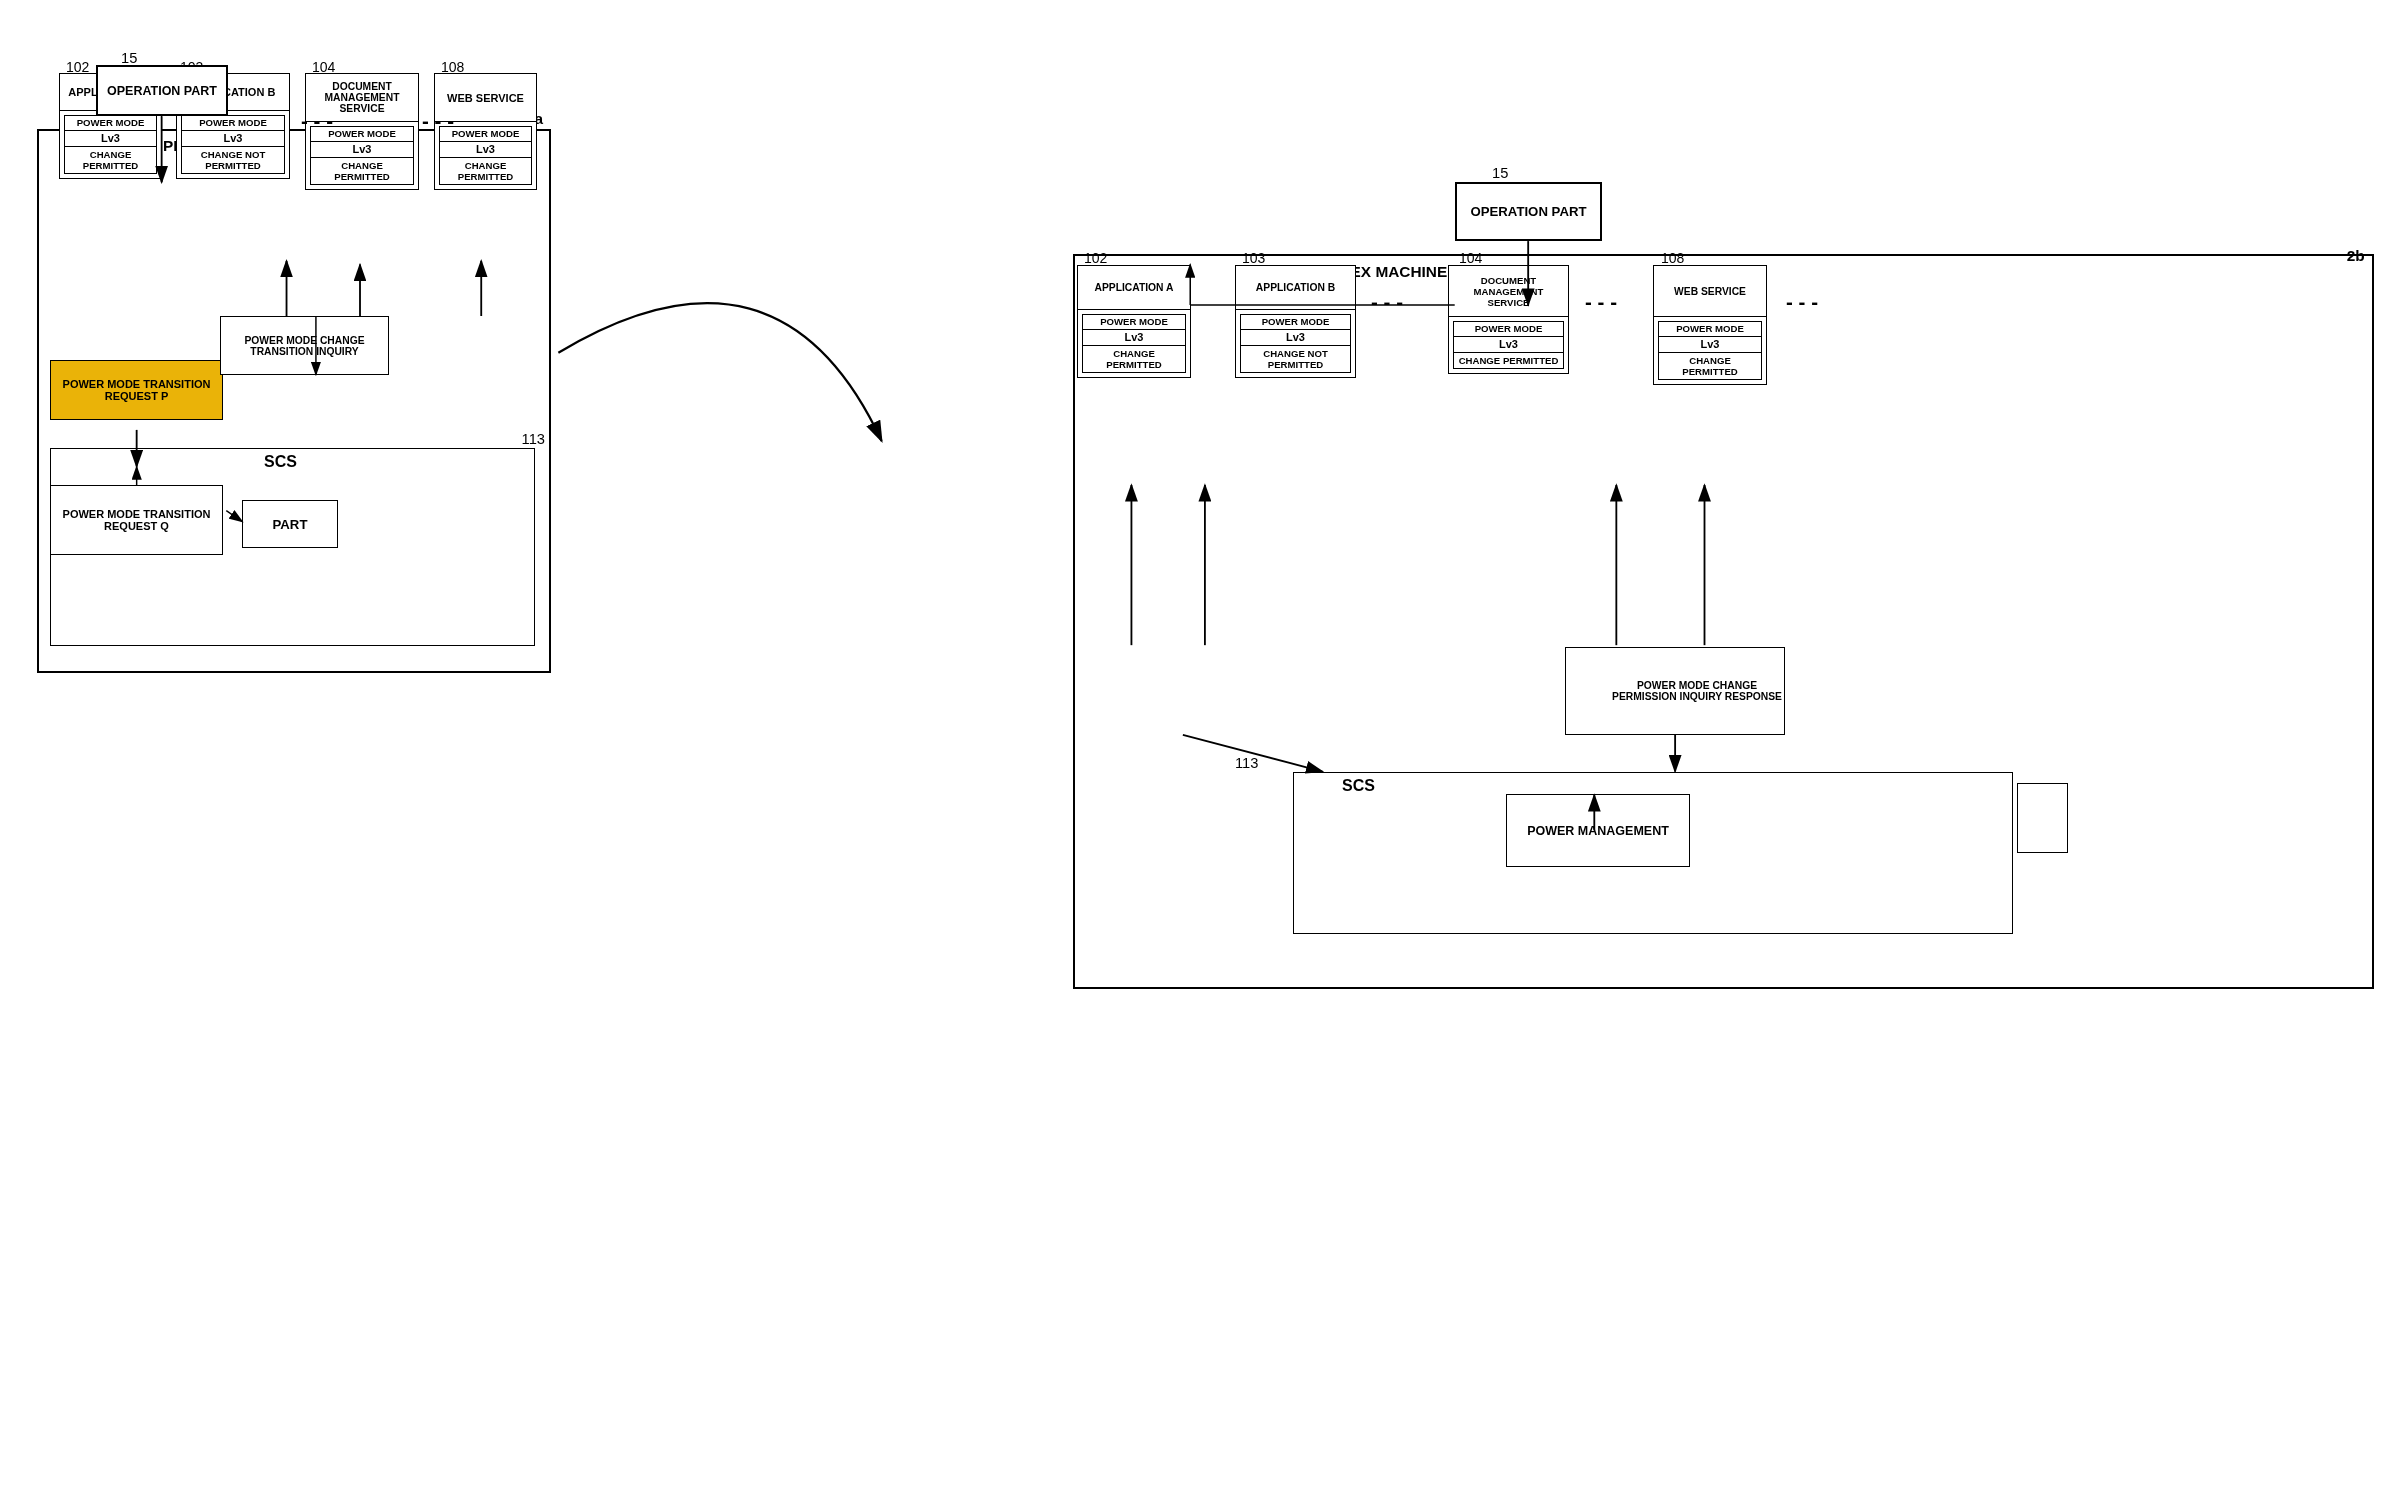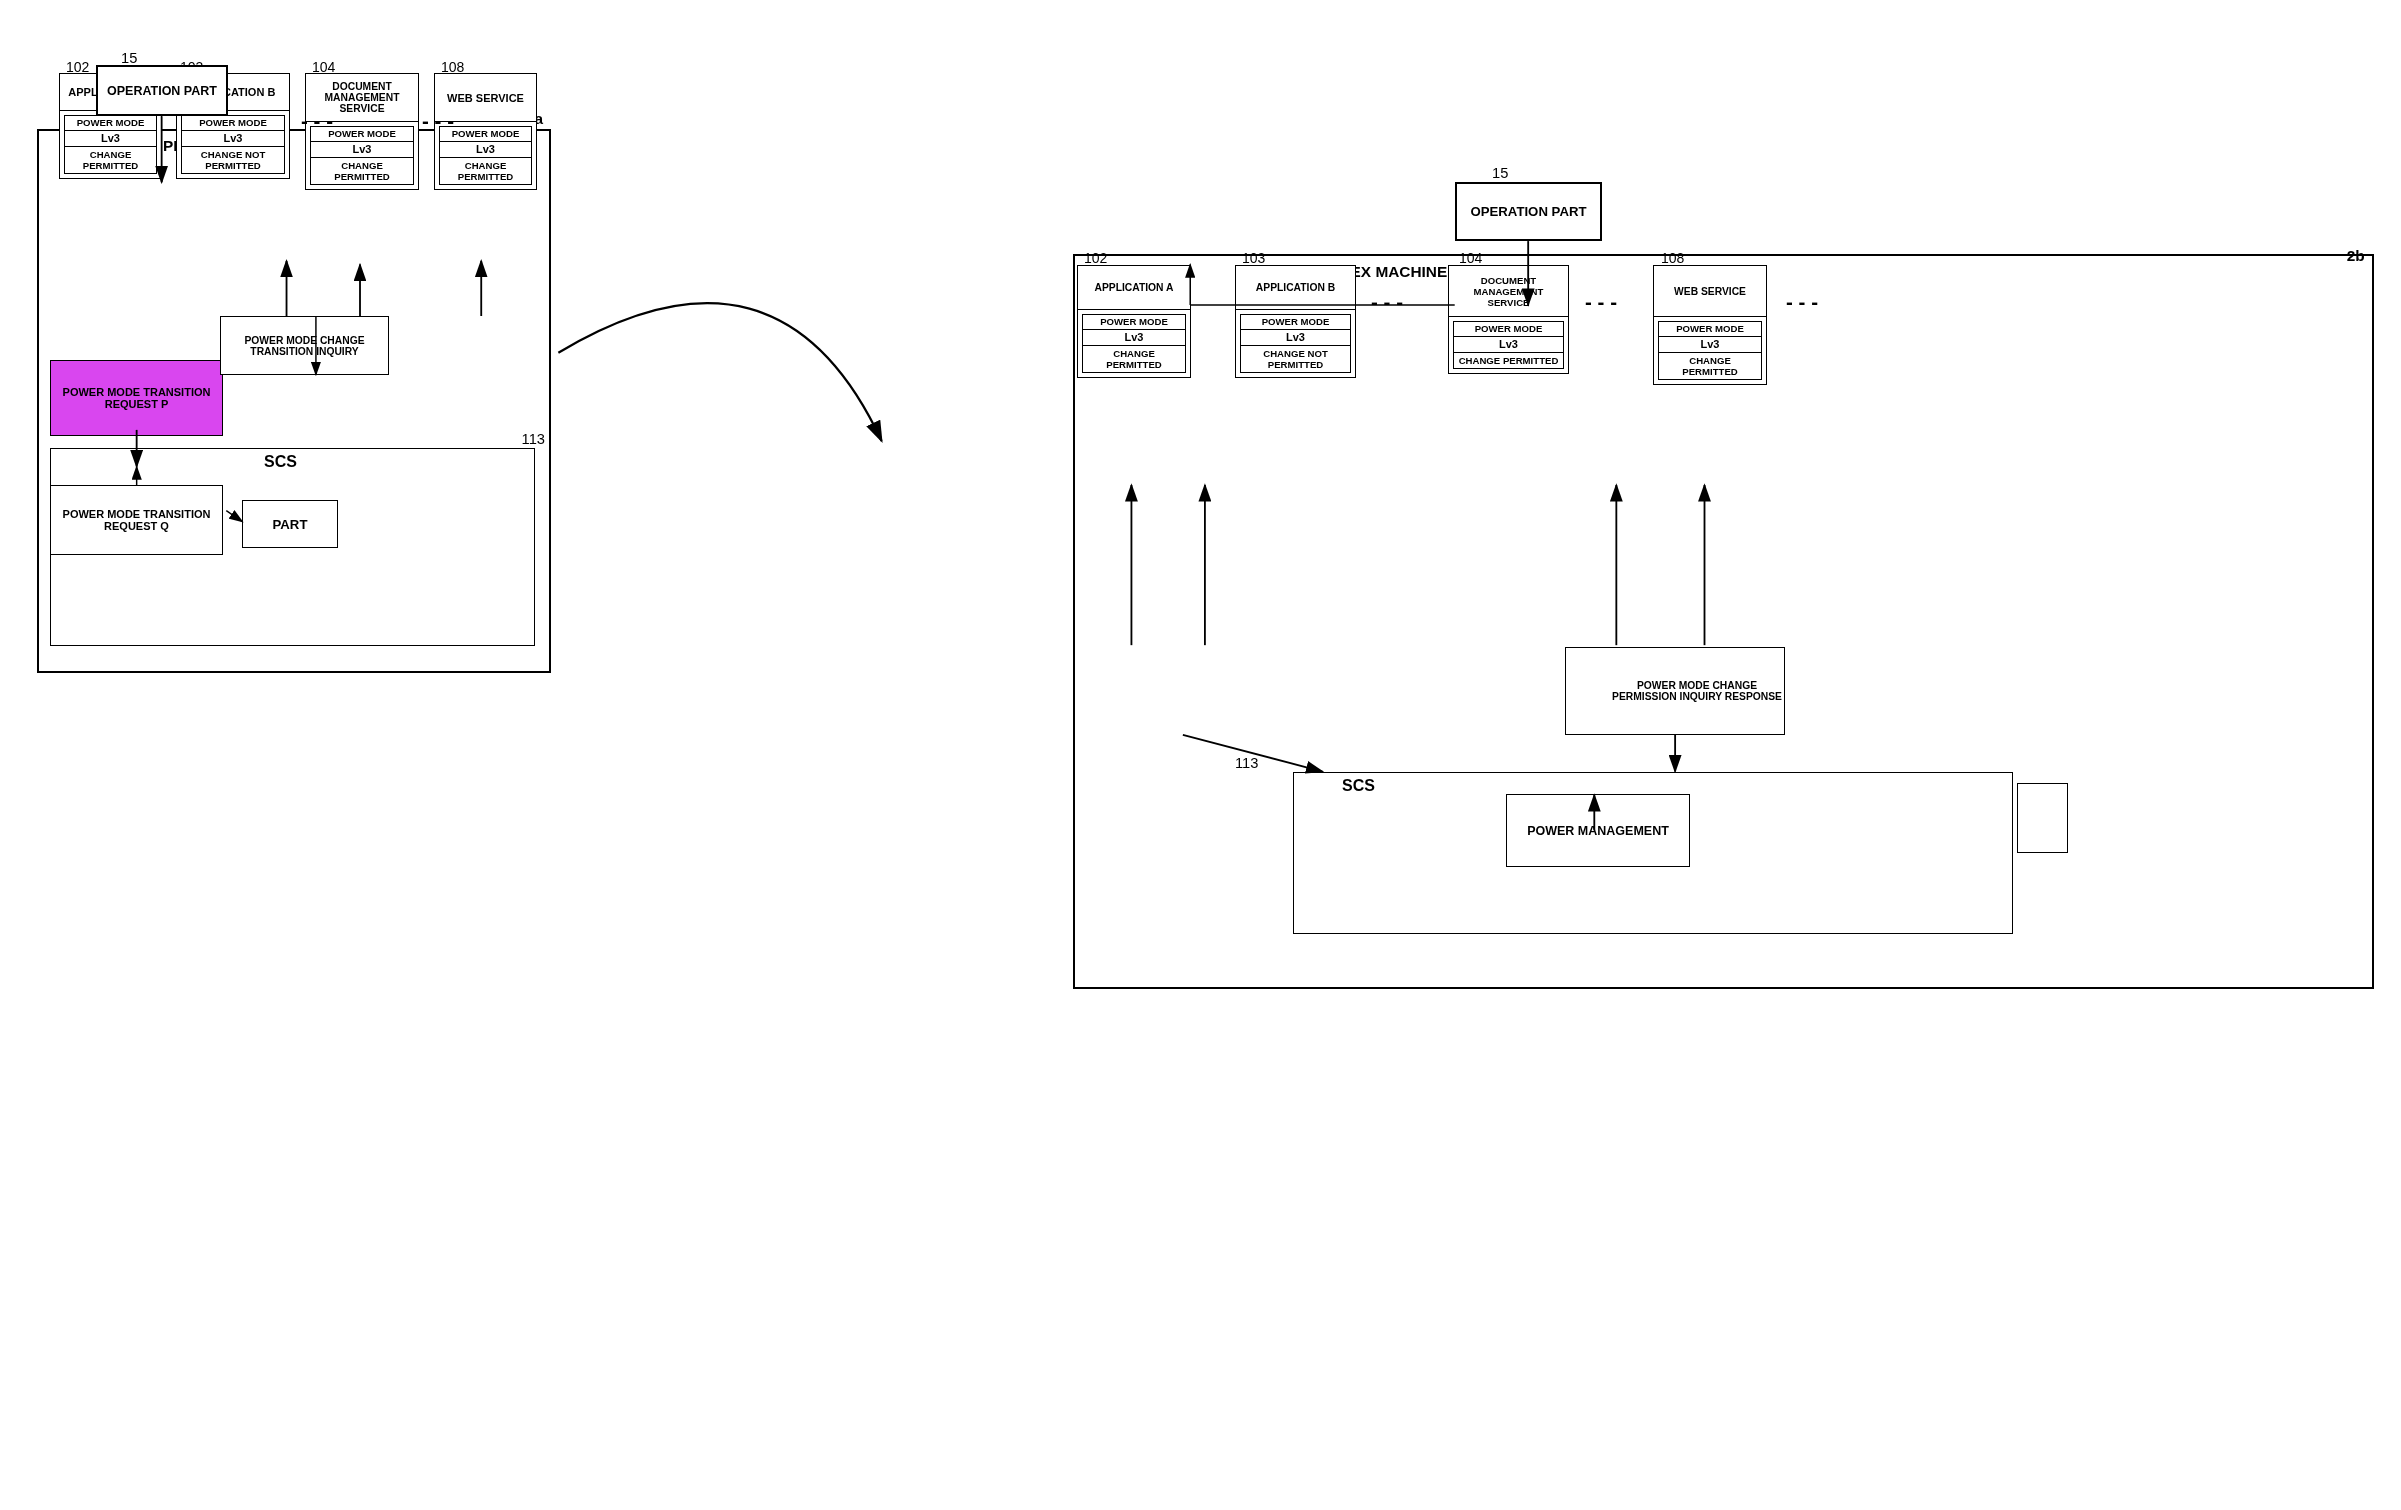--- a/index.html
+++ b/index.html
@@ -85,21 +85,21 @@
   </div>
 
   <div style="position:absolute; top:109px; left:301px; font-size:20.6px; font-weight:bold;">- - -</div>
   <div style="position:absolute; top:109px; left:422px; font-size:20.6px; font-weight:bold;">- - -</div>
 
   <div style="position:absolute; top:448px; left:50px; width:485px; height:198px; border:1.5px solid #000;">
     <span style="position:absolute; top:3.7px; left:213px; font-size:16px; font-weight:bold;">SCS</span>
     <span style="position:absolute; top:-18.4px; right:-11px; font-size:14.7px;">113</span>
   </div>
 
-  <div style="position:absolute; top:360px; left:50px; width:173px; height:76px; border:1.5px solid #000; display:flex; align-items:center; justify-content:center; text-align:center; font-size:11px; font-weight:bold; background:#d946ef;">POWER MODE TRANSITION REQUEST P</div>
+  <div style="position:absolute; top:360px; left:50px; width:173px; height:60px; border:1.5px solid #000; display:flex; align-items:center; justify-content:center; text-align:center; font-size:11px; font-weight:bold; background:#eab308;">POWER MODE TRANSITION REQUEST P</div>
 
   <div style="position:absolute; top:316px; left:220px; width:169px; height:59px; border:1.5px solid #000; display:flex; align-items:center; justify-content:center; text-align:center; font-size:10.3px; font-weight:bold; background:#fff;">POWER MODE CHANGE TRANSITION INQUIRY</div>
 
   <div style="position:absolute; top:485px; left:50px; width:173px; height:70px; border:1.5px solid #000; display:flex; align-items:center; justify-content:center; text-align:center; font-size:11px; font-weight:bold; background:#fff;">POWER MODE TRANSITION REQUEST Q</div>
 
   <div style="position:absolute; top:500px; left:242px; width:96px; height:48px; border:1.5px solid #000; display:flex; align-items:center; justify-content:center; font-size:13.2px; font-weight:bold; background:#fff;">PART</div>
 
   <div style="position:absolute; top:165px; left:1492px; font-size:14.7px;">15</div>
 
   <div style="position:absolute; top:182px; left:1455px; width:147px; height:59px; border:2.2px solid #000; display:flex; align-items:center; justify-content:center; text-align:center; font-size:13.2px; font-weight:bold; background:#fff; z-index:10;">

